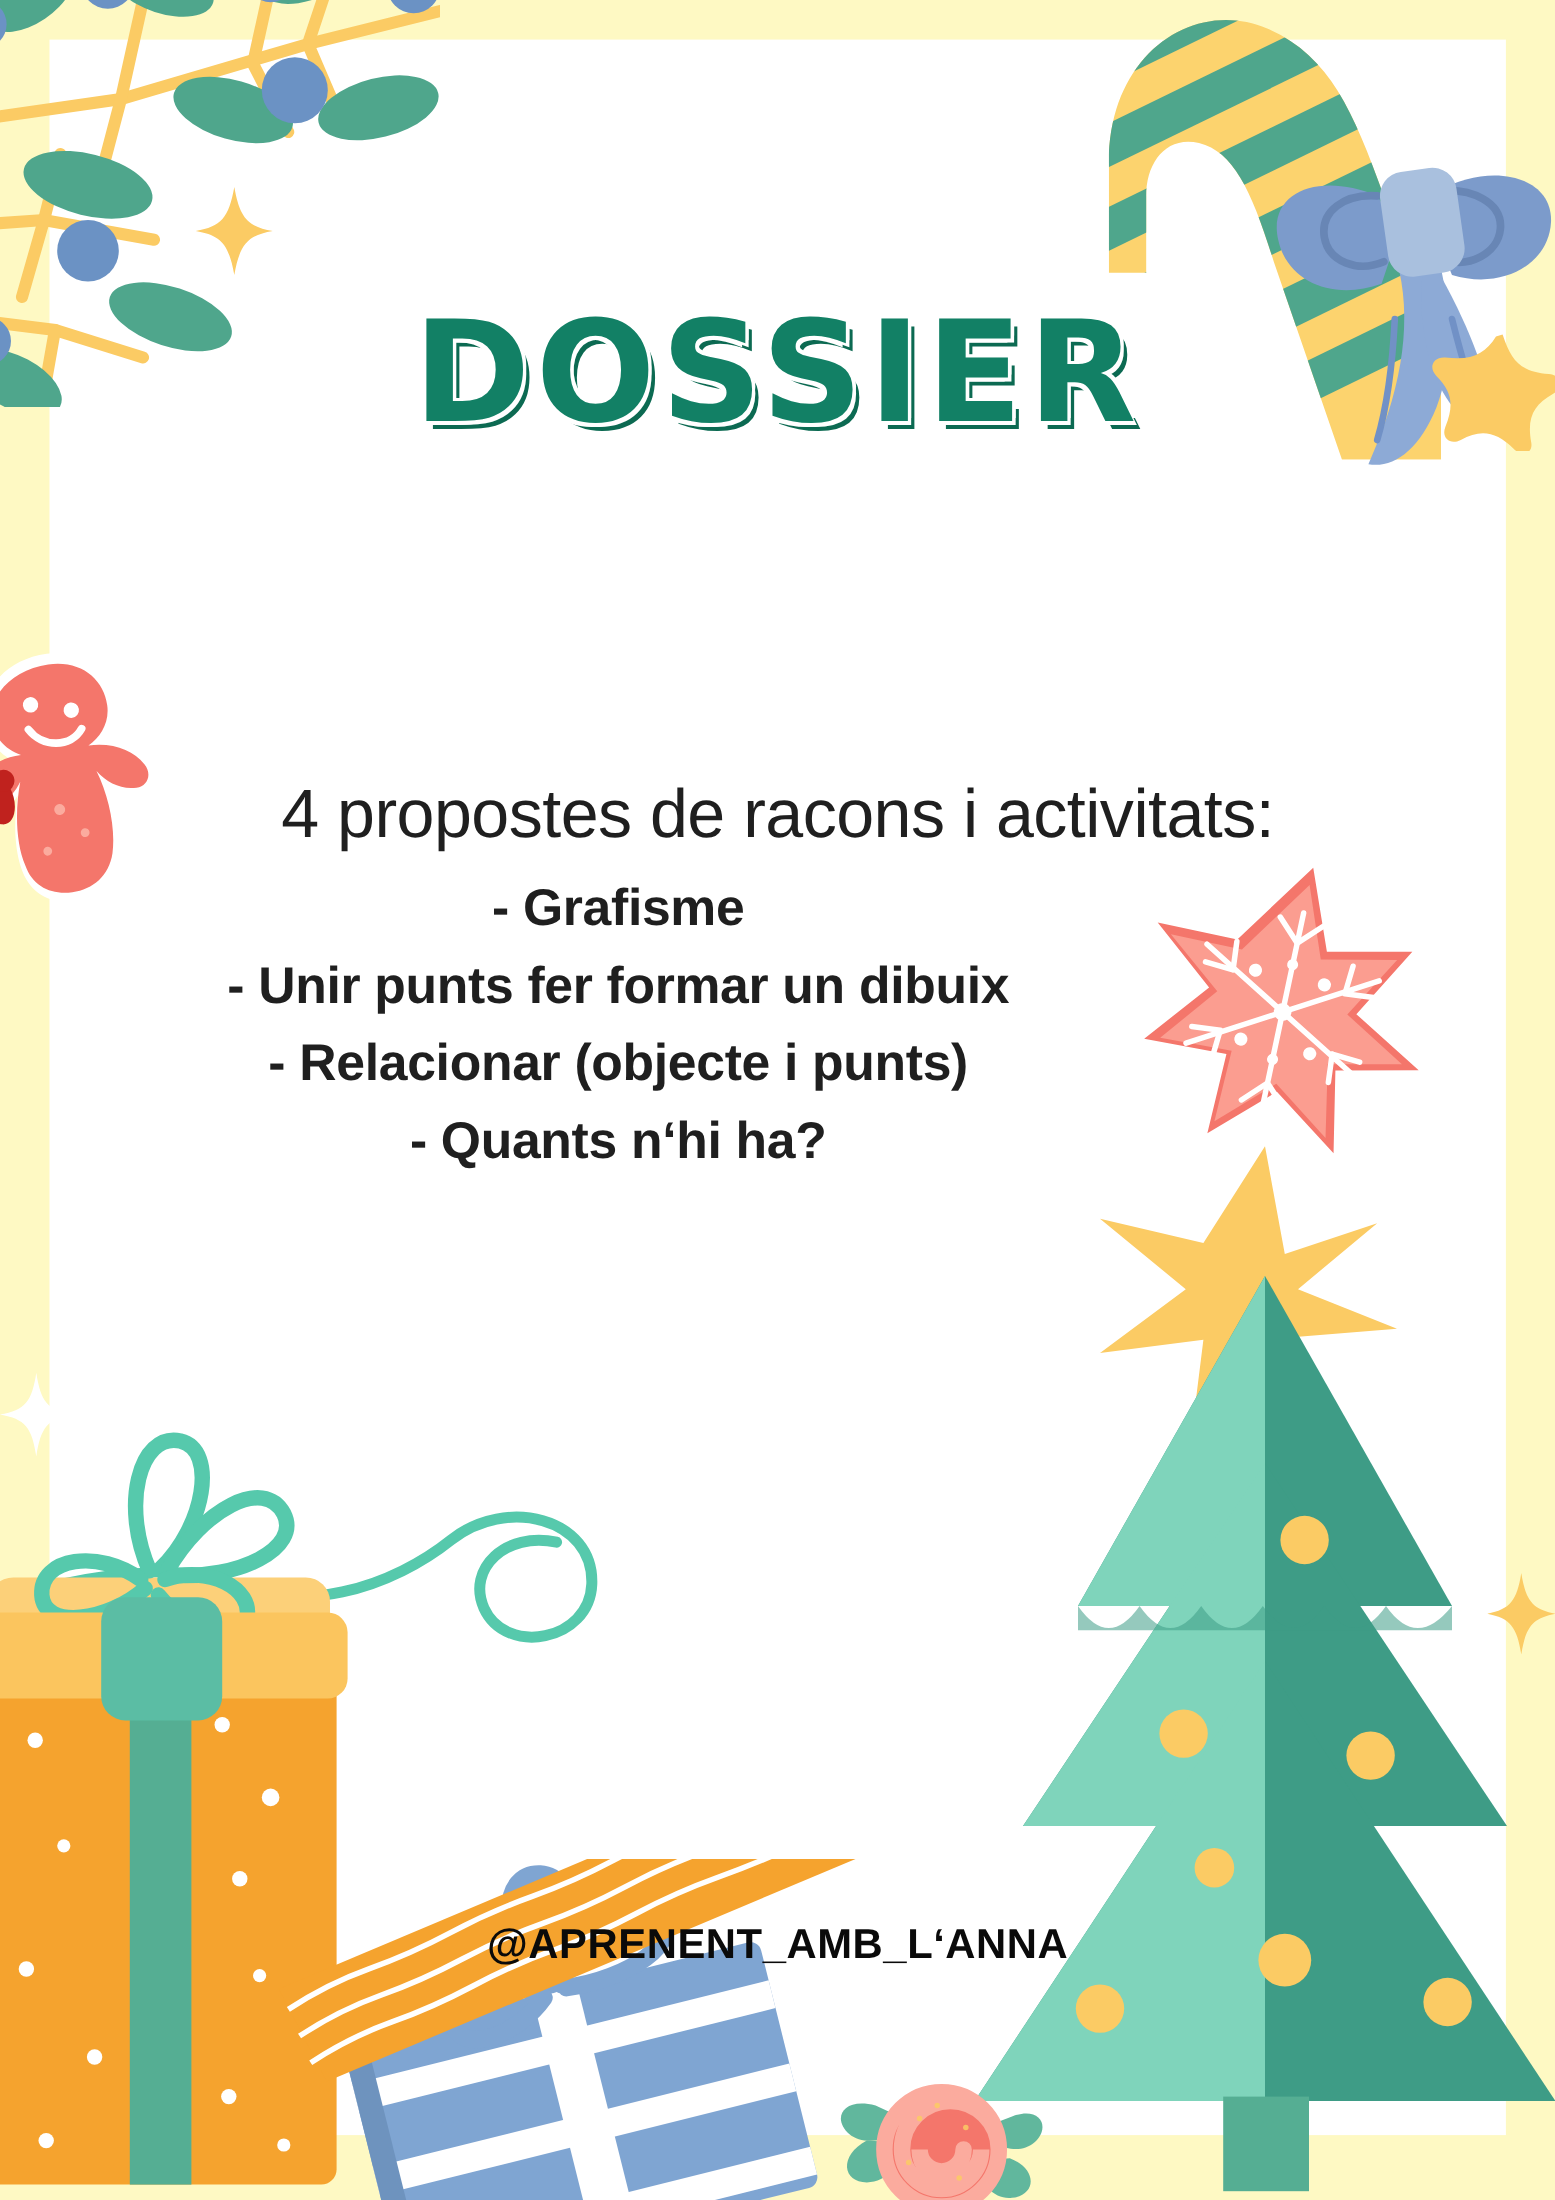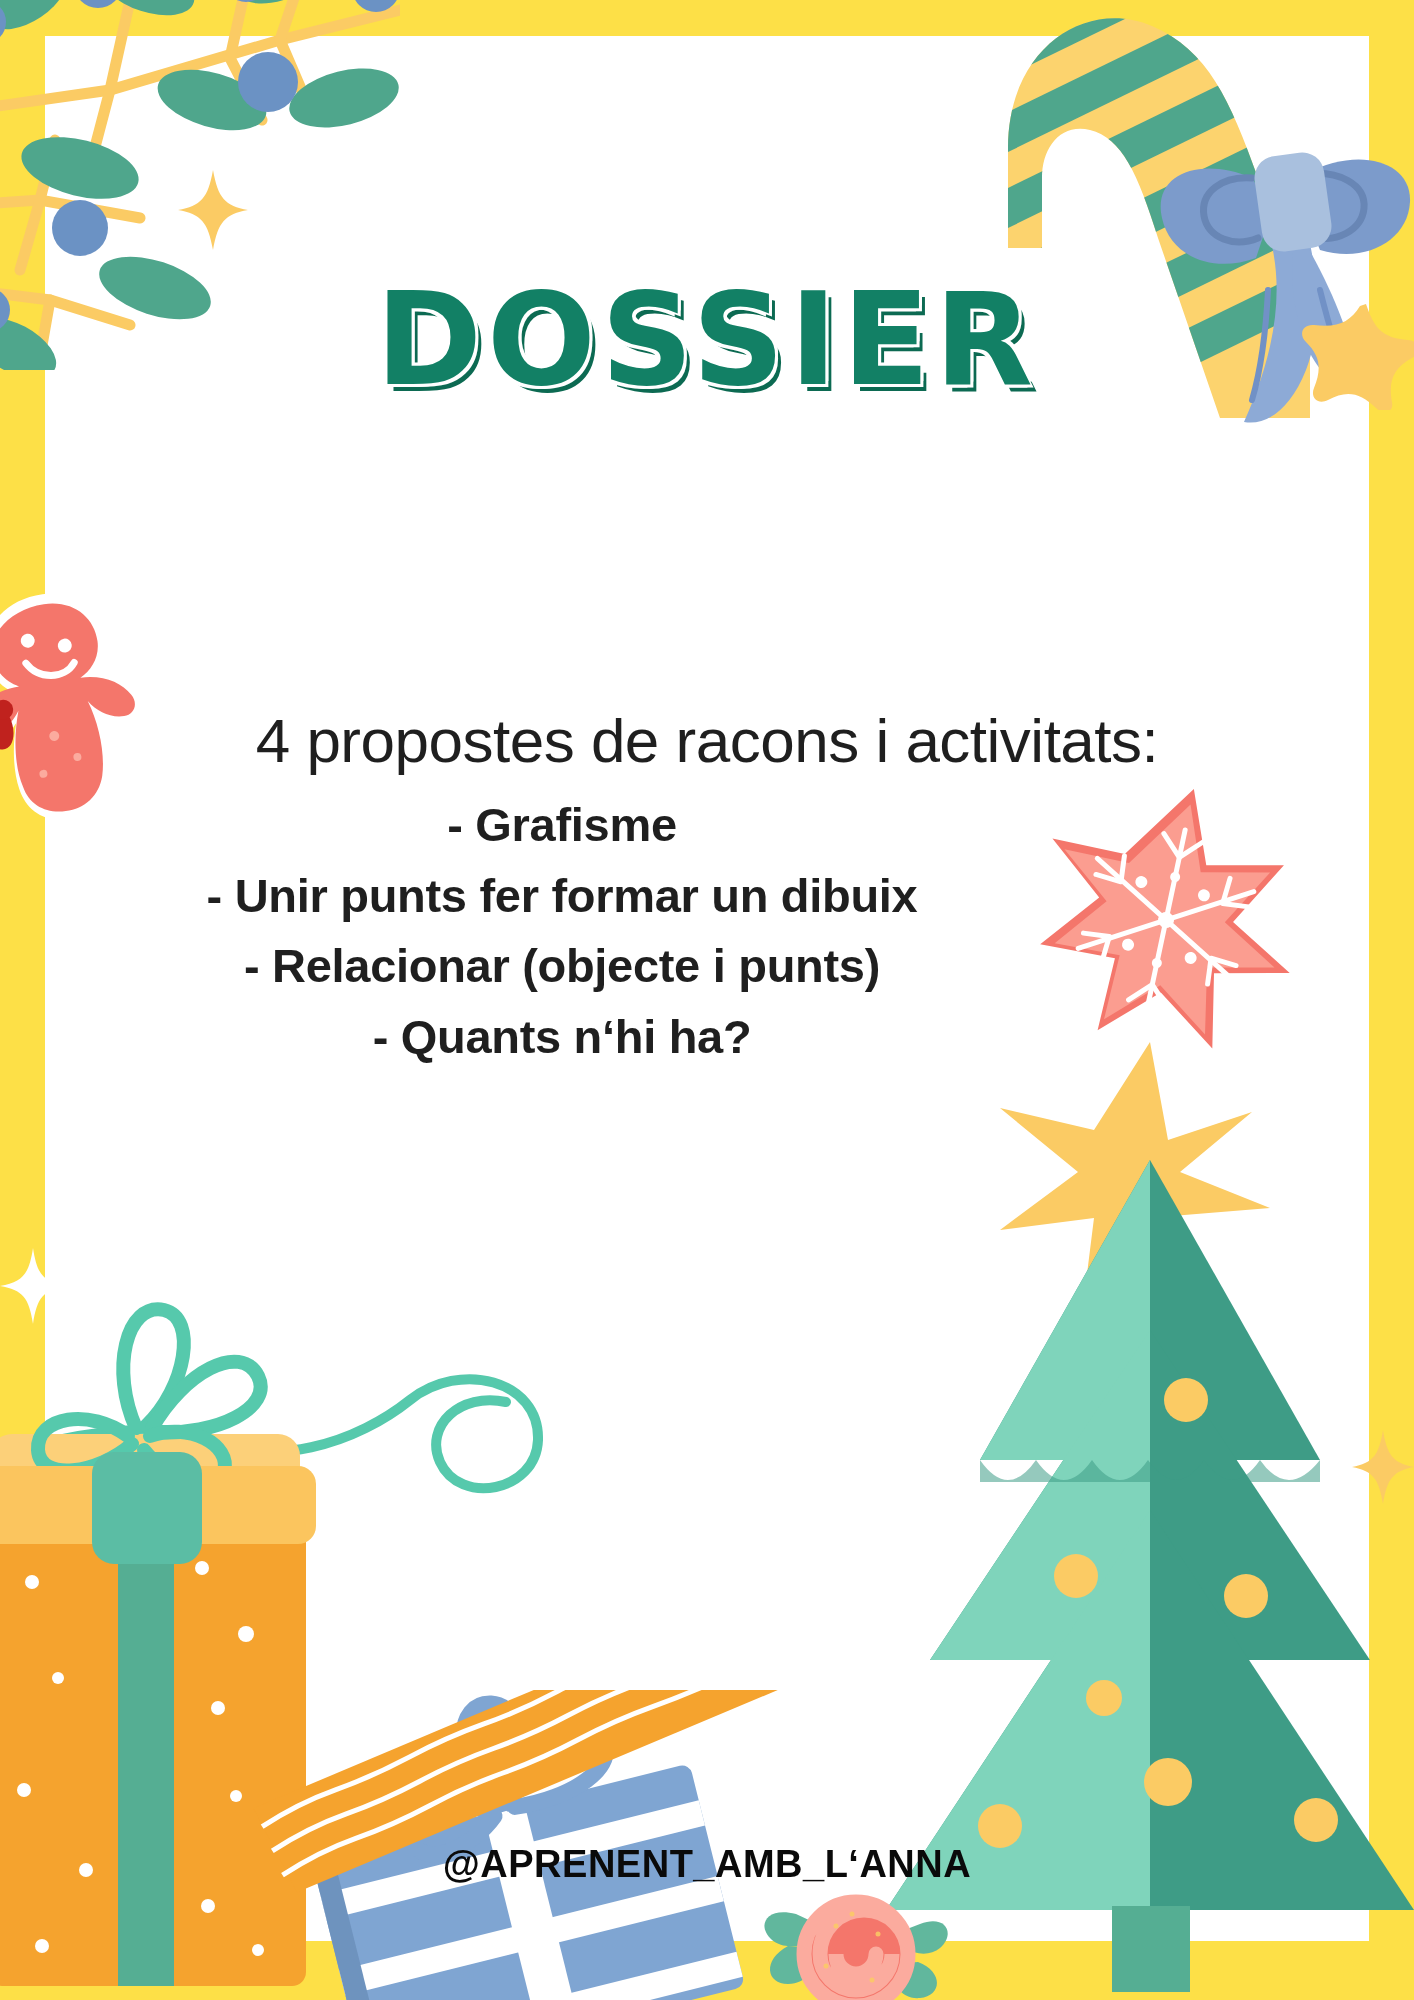--- a/index.html
+++ b/index.html
@@ -9,21 +9,21 @@
   }
   body {
     font-family: "Liberation Sans", sans-serif;
   }
 
   #poster {
     position: relative;
     width: 1414px;
     height: 2000px;
     overflow: hidden;
-    background: #fde047;
+    background: #fef9c3;
   }
 
   
   .card {
     position: absolute;
     left: 45px;
     top: 36px;
     width: 1324px;
     height: 1905px;
     background: #ffffff;
@@ -99,21 +99,21 @@
     font-size: 47px;
     font-weight: bold;
     color: #1F1F1F;
     line-height: 1.5;
     letter-spacing: -0.3px;
   }
 
   .handle {
     position: absolute;
     left: 0;
-    top: 1843px;
+    top: 1747px;
     width: 1414px;
     text-align: center;
     font-size: 38px;
     font-weight: bold;
     letter-spacing: 0.5px;
     color: #0A0A0A;
     z-index: 7;
   }
 </style>
 </head>

